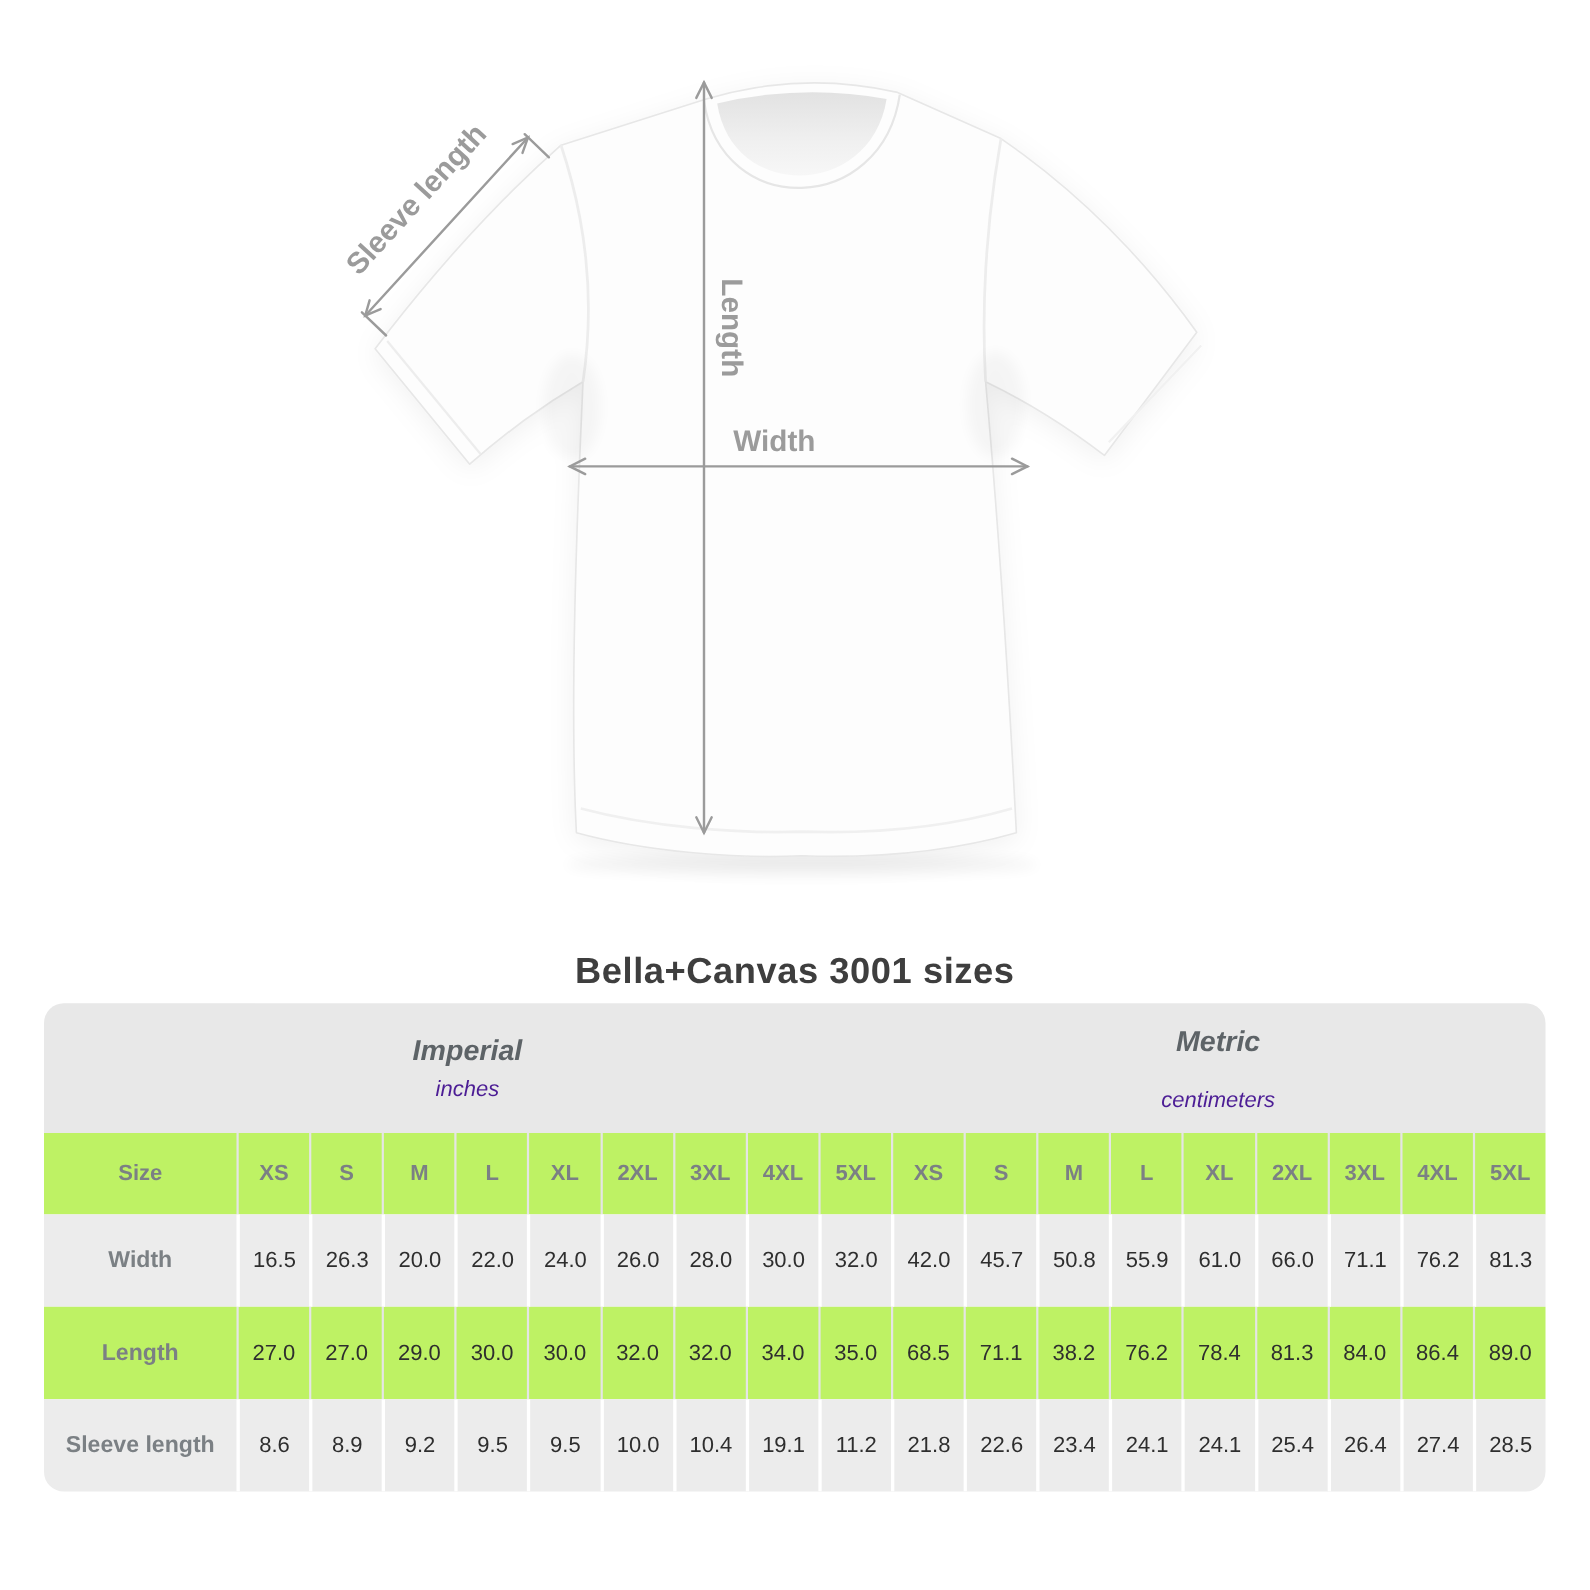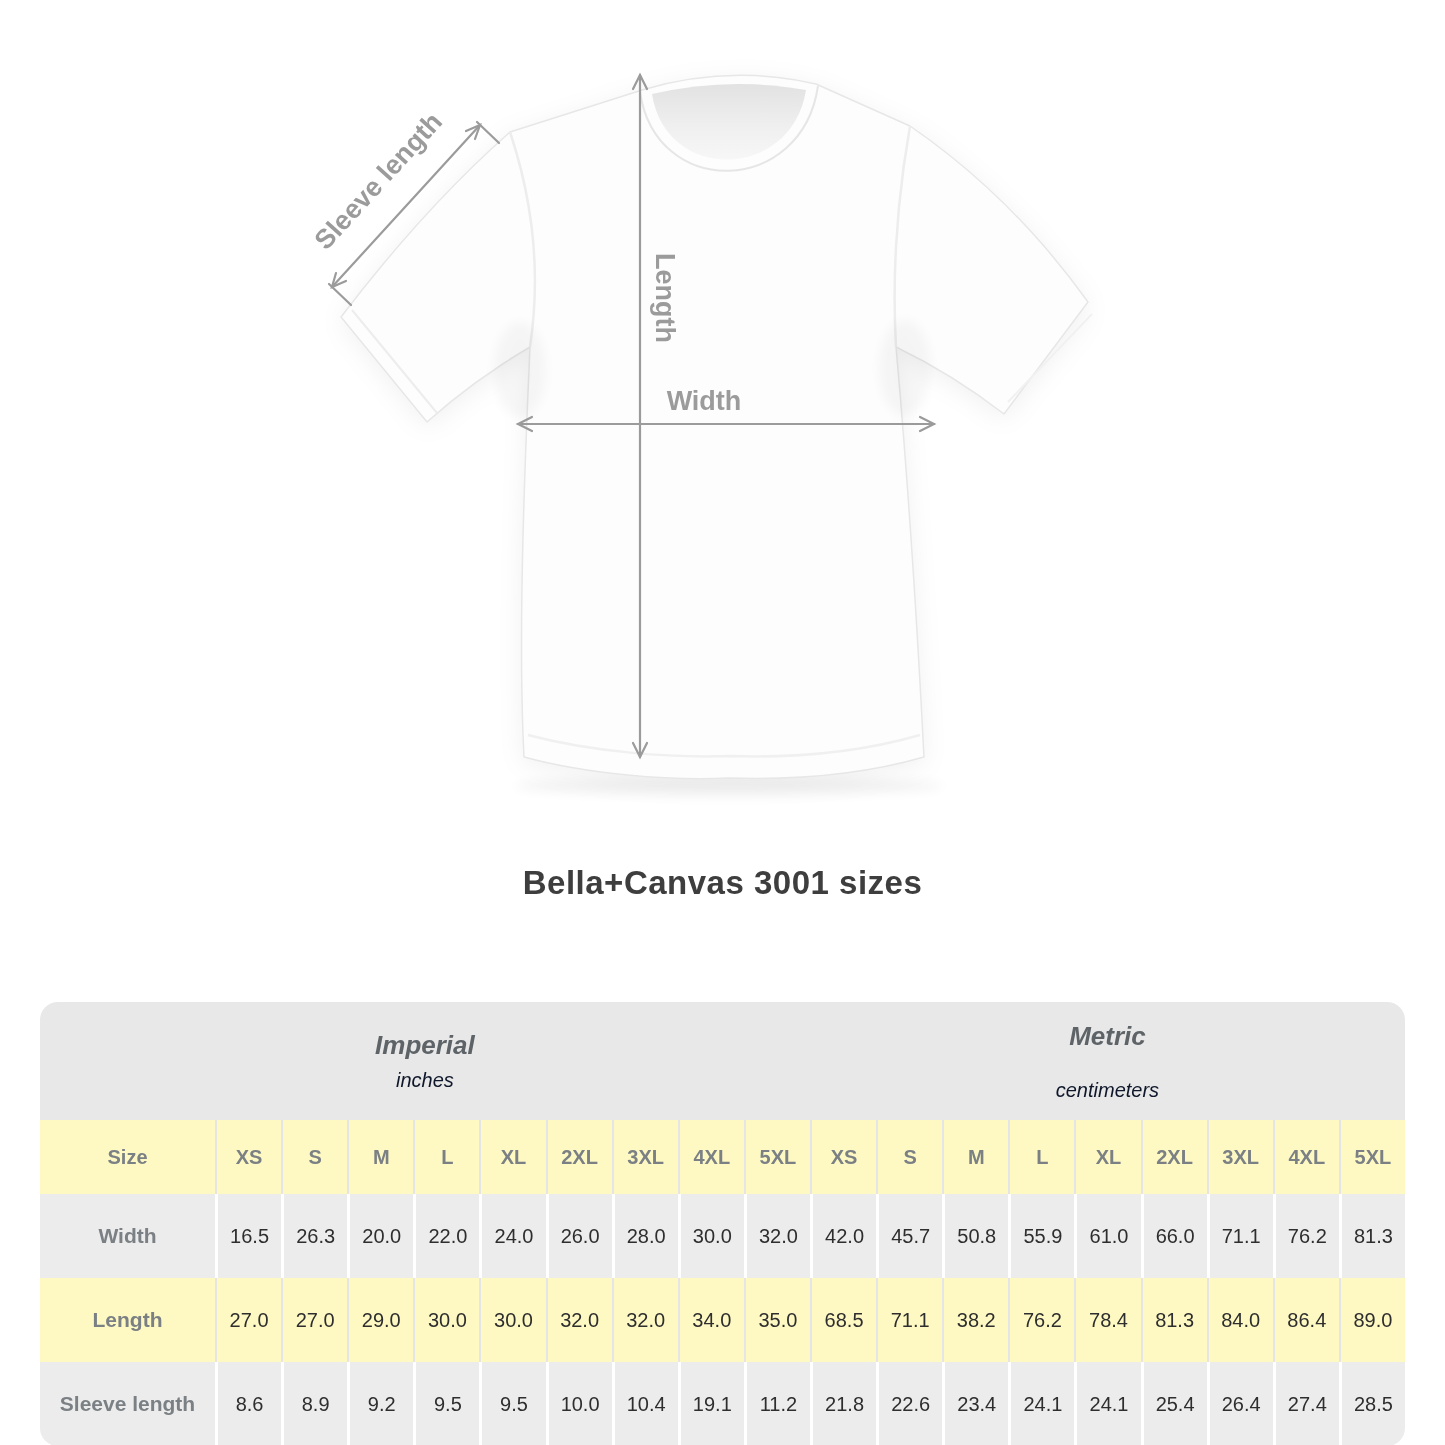--- a/index.html
+++ b/index.html
@@ -6,32 +6,32 @@
   .stage{position:relative;width:1445px;height:1445px;background:#ffffff;overflow:hidden;
          font-family:"Liberation Sans", sans-serif;}
   svg.diagram{position:absolute;left:0;top:0;display:block;}
   .shirt-shadow{filter:drop-shadow(0 5px 12px rgba(0,0,0,0.055));}
 
   .title{position:absolute;top:864px;left:0;right:0;text-align:center;
          font-size:33px;font-weight:bold;color:#3e3e3e;letter-spacing:.5px;}
   .subtitle{position:absolute;top:905px;left:0;right:0;text-align:center;
          font-size:21px;font-style:italic;color:#4d4d4d;}
 
-  .tbl{position:absolute;left:40px;top:1002px;width:1365px;}
+  .tbl{position:absolute;left:40px;top:912px;width:1365px;}
   .band{height:118px;background:#e8e8e8;border-radius:18px 18px 0 0;display:flex;}
   .grp{display:flex;flex-direction:column;align-items:center;justify-content:center;gap:8px;}
   .grp-imperial{width:56.4%;}
   .grp-metric{width:43.6%;gap:27px;}
   .g-label{font-size:26px;font-weight:bold;font-style:italic;color:#5d6367;}
-  .g-unit{font-size:20px;font-style:italic;color:#0f172a;}
+  .g-unit{font-size:20px;font-style:italic;color:#4c1d95;}
 
   .grid-row{display:grid;grid-template-columns:175px repeat(18,1fr);}
   .r-size{height:74px;background:#fff;}
   .r-data{height:84px;}
-  .r-white{background:#fef9c3;}
+  .r-white{background:#bef264;}
   .r-gray{background:#ececec;}
   .r-last{border-radius:0 0 18px 18px;overflow:hidden;}
 
   .cell{display:flex;align-items:center;justify-content:center;
         font-size:20px;color:#2e2e2e;}
   .r-white .cell{border-left:2px solid #e5e5e5;}
   .r-white .cell:first-child{border-left:none;}
   .r-gray .cell{border-left:3px solid #ffffff;}
   .r-gray .cell:first-child{border-left:none;}
   .hd{font-weight:bold;color:#7b8084;}

